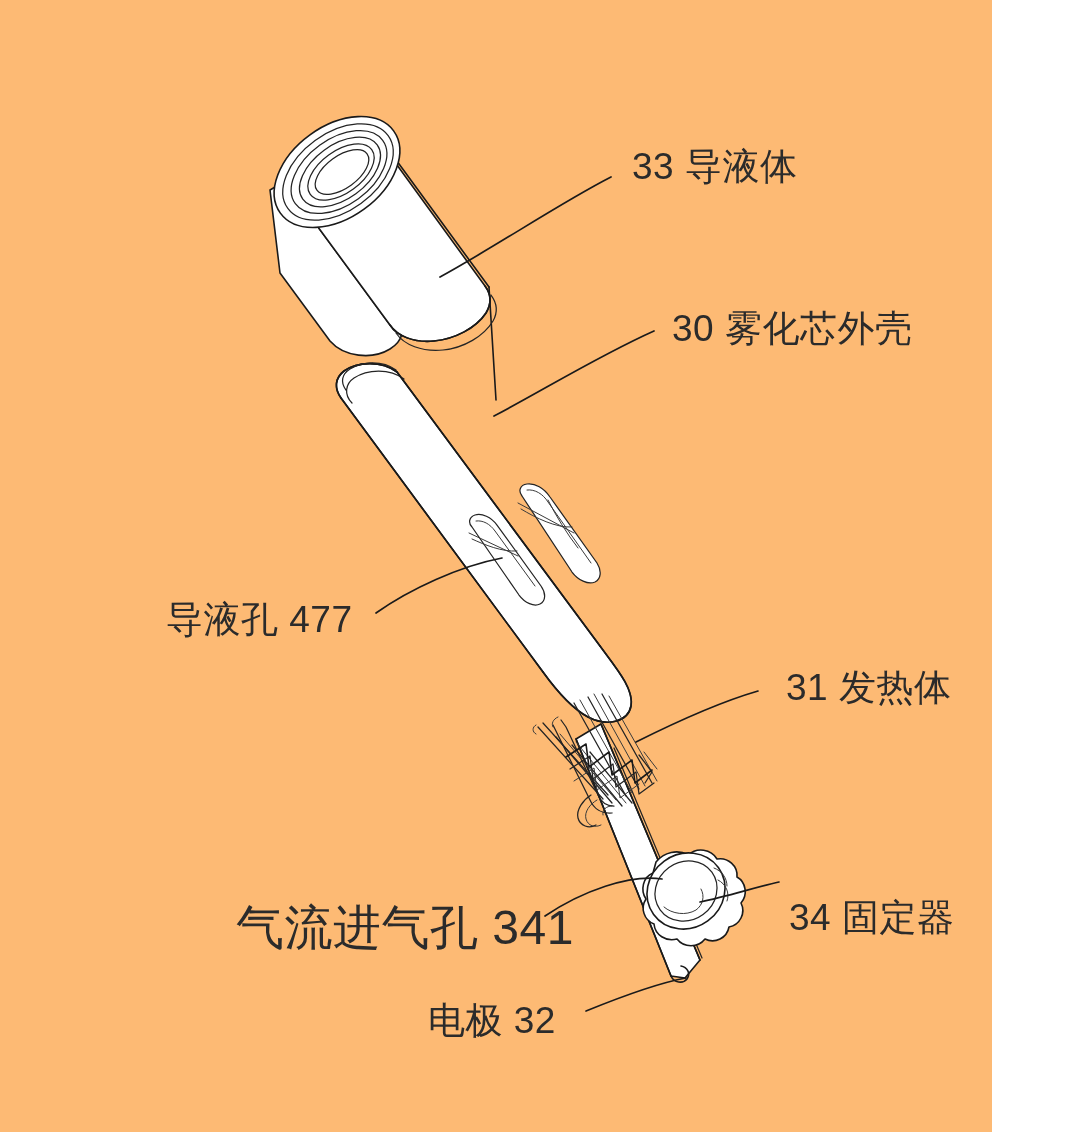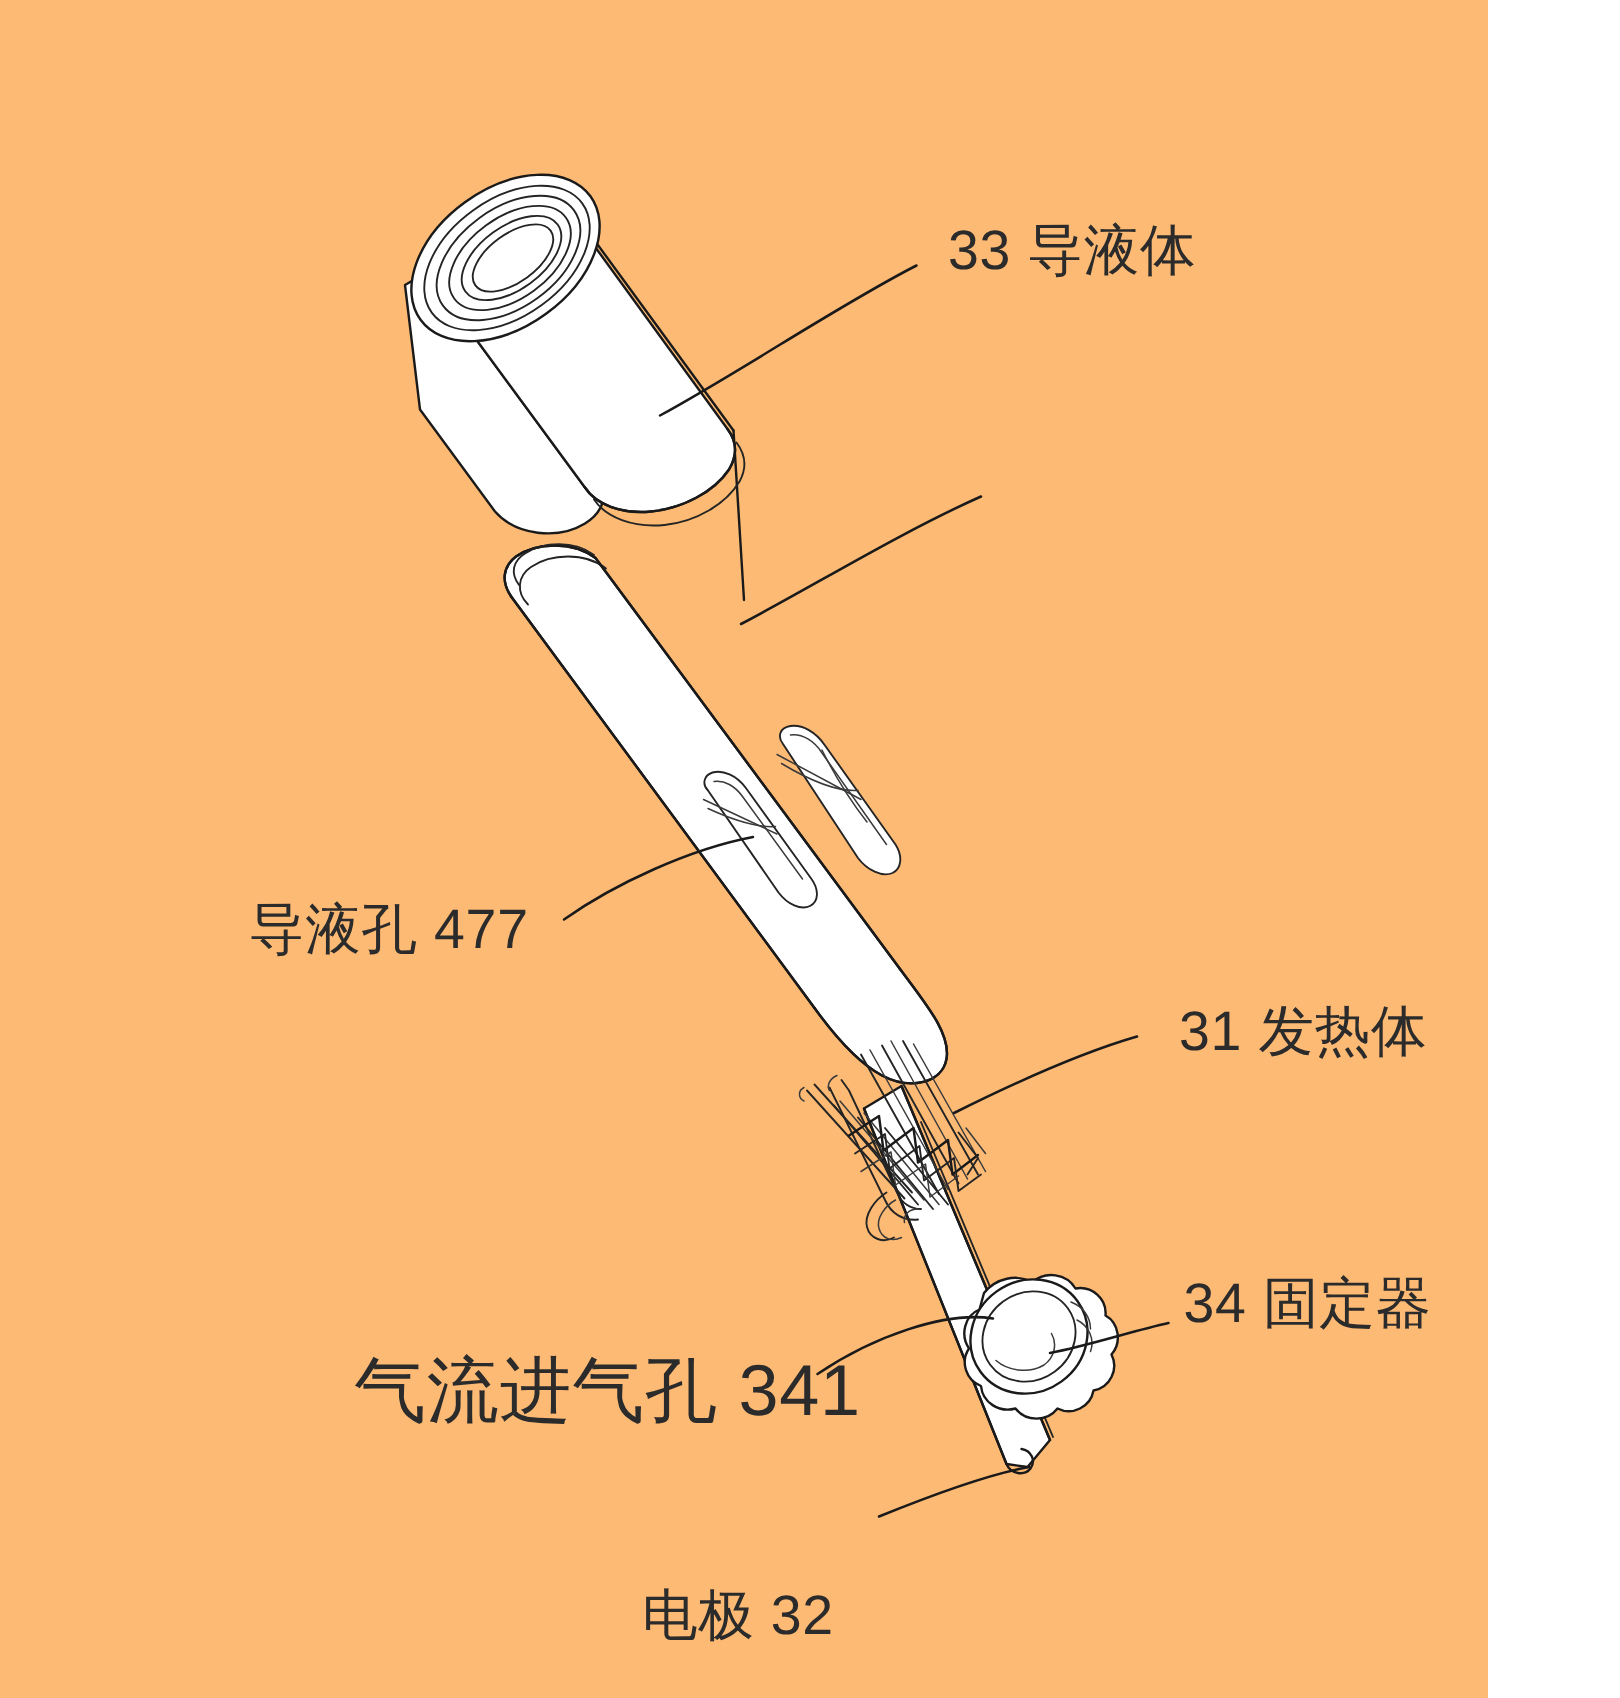--- a/index.html
+++ b/index.html
@@ -290,24 +290,25 @@
       <path class="leader" d="M 700,902 C 726,897 756,887 779,882"></path>
 
       <path class="leader" d="M 662,879 C 630,874 582,891 545,916"></path>
 
       <path class="leader" d="M 686,978 C 658,983 618,998 586,1011"></path>
     </g>
   </svg>
 
   <div class="callout" style="left:632px; top:148px;">33 导液体</div>
 
+  <div class="callout" style="left:672px; top:310px;">30 雾化芯外壳</div>
 
   <div class="callout" style="left:166px; top:601px;">导液孔 477</div>
 
   <div class="callout" style="left:786px; top:669px;">31 发热体</div>
 
-  <div class="callout" style="left:789px; top:850px;text-align:right;">34 固定器</div>
+  <div class="callout" style="left:789px; top:899px;text-align:right;">34 固定器</div>
 
   <div class="callout sm" style="left:236px; top:904px;">气流进气孔 341</div>
 
-  <div class="callout" style="left:428px; top:1058px;">电极 32</div>
+  <div class="callout" style="left:428px; top:1002px;">电极 32</div>
 
 </div>
 
 </body></html>

